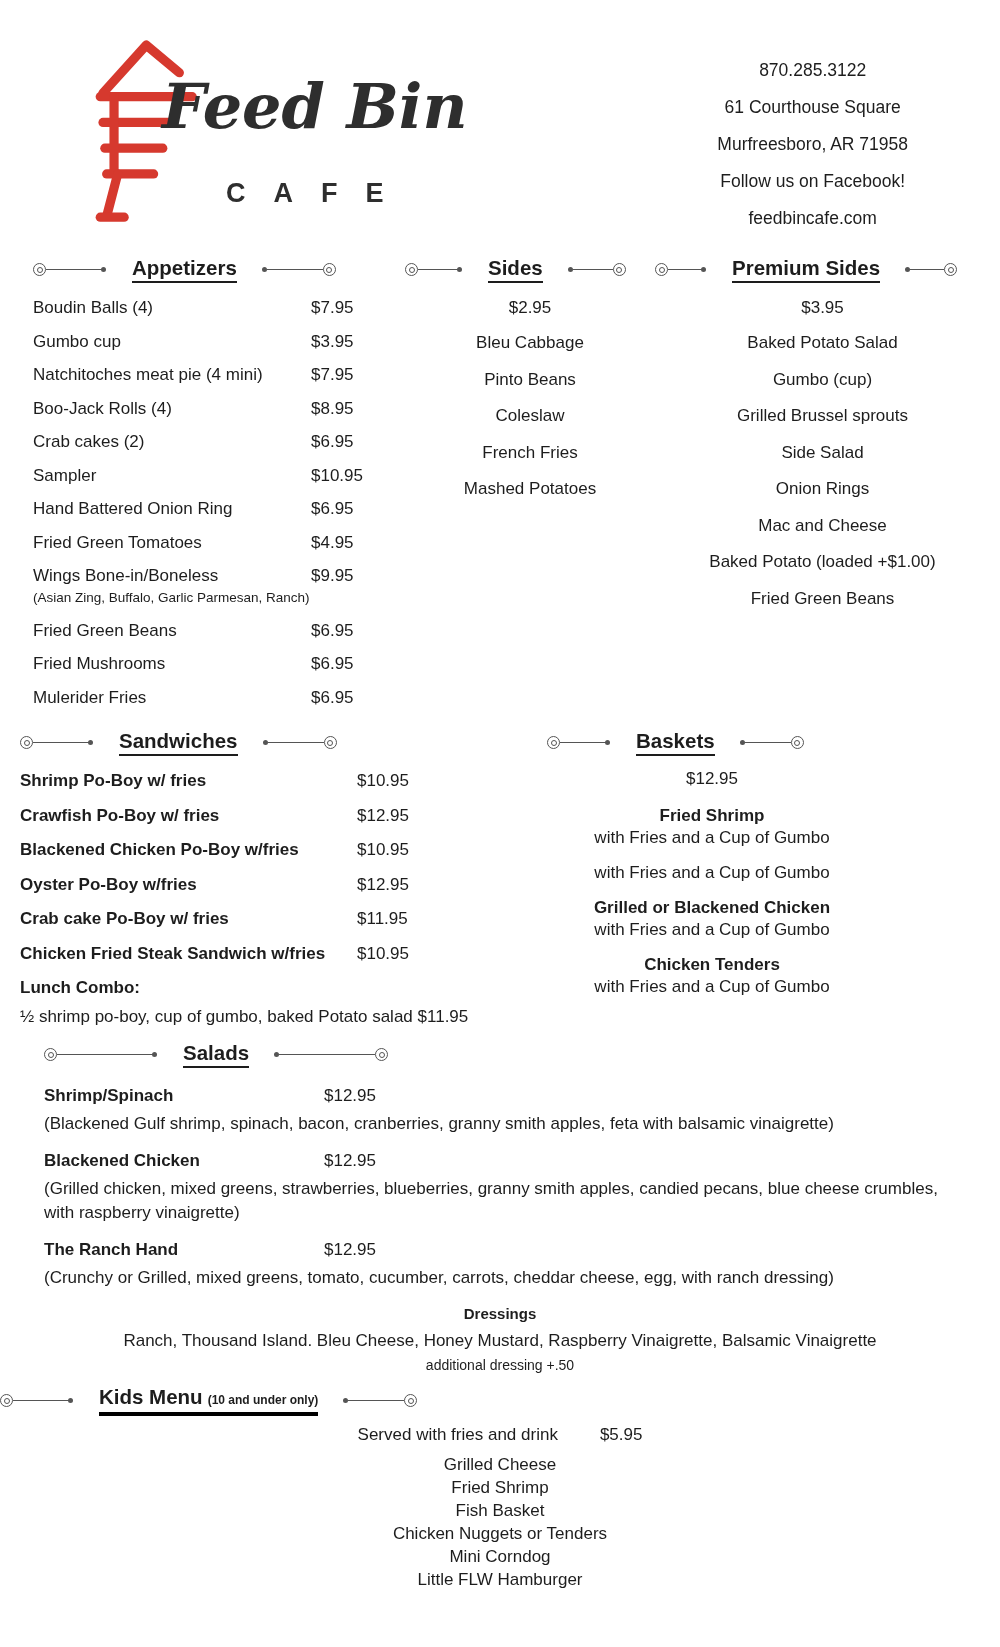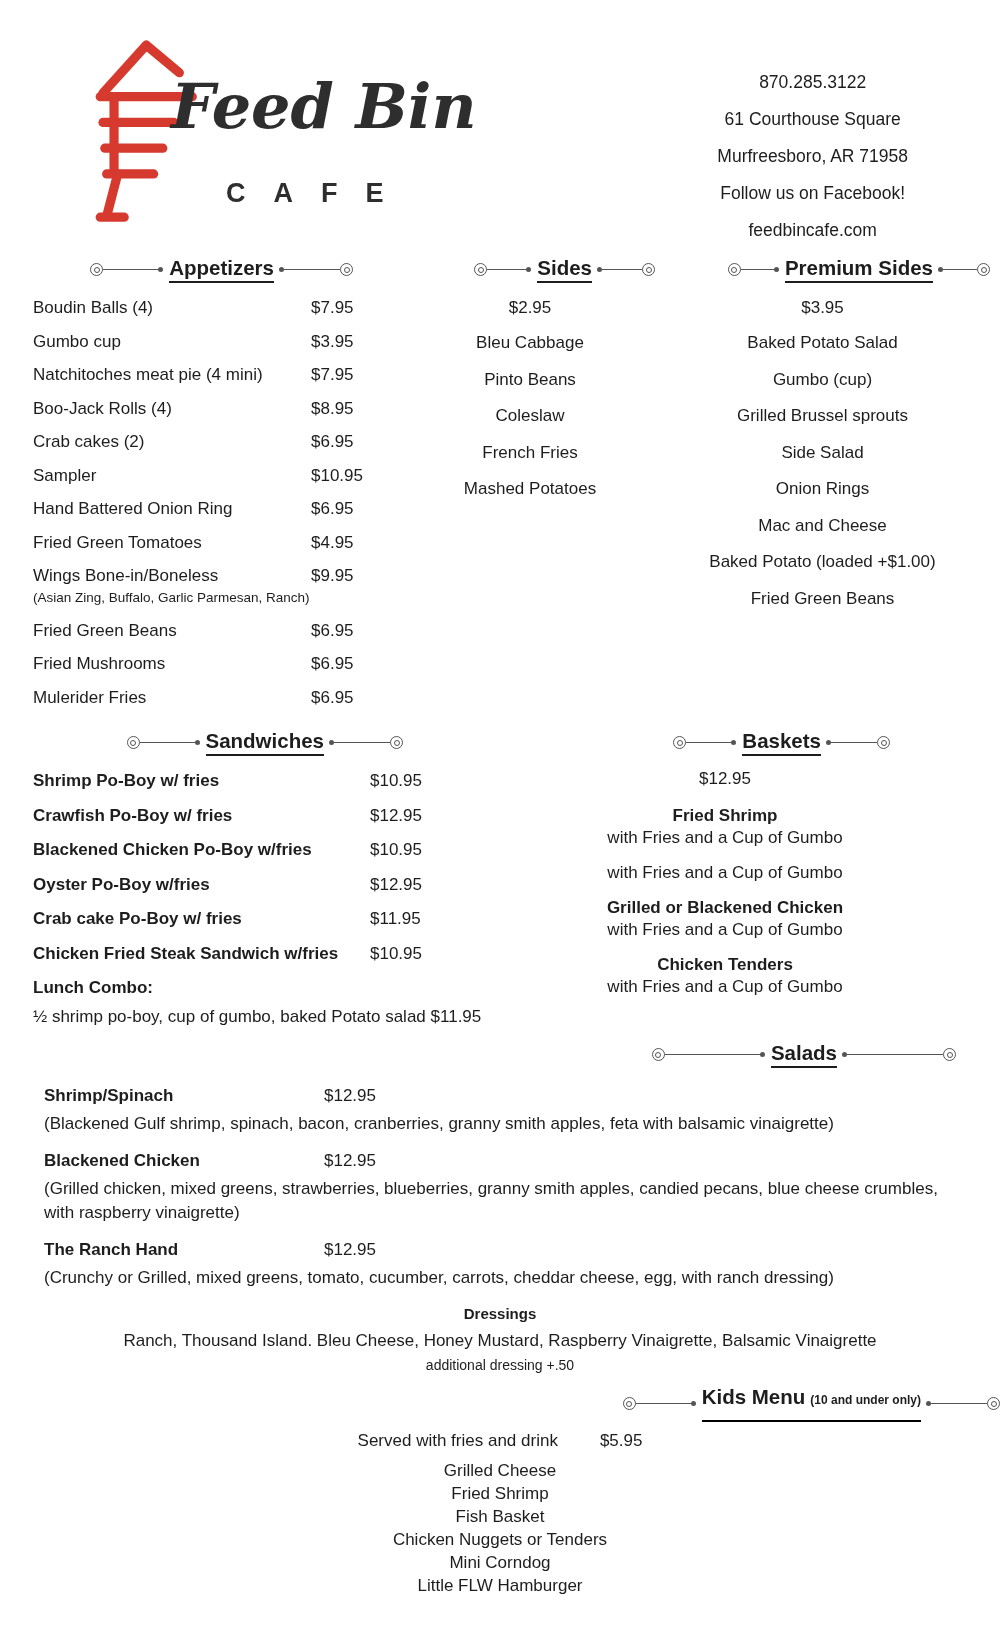--- a/index.html
+++ b/index.html
@@ -9,47 +9,47 @@
     width:1000px;height:1647px;position:relative;overflow:hidden;
     font-family:"Liberation Sans",sans-serif;color:#1d1d1d;
   }
   
   .header{display:flex;justify-content:space-between;padding:28px 52px 0 80px;height:252px}
   .logo{position:relative;width:440px;height:210px}
   .logo svg{position:absolute;left:0;top:2px}
   .brand{
     position:absolute;left:82px;top:42px;white-space:nowrap;
     font-family:"DejaVu Serif",serif;font-style:italic;font-weight:bold;
-    font-size:62px;color:#2e2e2e;margin-left:9px;
+    font-size:62px;color:#2e2e2e;
   }
   .cafe{
     position:absolute;left:118px;top:150px;
     font-size:27px;font-weight:bold;letter-spacing:28px;color:#2e2e2e;margin-left:28px;
   }
-  .contact{margin-top:36px;margin-right:40px;text-align:center;font-size:17.5px;line-height:37px}
-  
-  .sec-head{display:flex;align-items:center;justify-content:flex-end;gap:6px;margin-bottom:15px}
+  .contact{margin-top:24px;margin-right:40px;text-align:center;font-size:17.5px;line-height:37px}
+  
+  .sec-head{display:flex;align-items:center;justify-content:flex-start;gap:26px;margin-bottom:15px}
   .sec-title{font-size:20.5px;font-weight:bold;border-bottom:2px solid #1d1d1d;padding-bottom:1px;white-space:nowrap}
   .orn{display:flex;align-items:center}
   .orn.rev{flex-direction:row-reverse}
   .coil{width:13px;height:13px;border:1.5px solid #555;border-radius:50%;position:relative;flex:none}
   .coil::after{content:"";position:absolute;inset:2.5px;border:1.5px solid #555;border-radius:50%}
   .bar{width:56px;height:1.5px;background:#555}
   .bar.long{width:96px}
   .tip{width:5px;height:5px;background:#555;border-radius:50%;margin:0 0 0 -1px;flex:none}
   
   .row1{display:grid;grid-template-columns:372px 250px 335px;padding-left:33px;margin-top:4px}
   .app .sec-head{width:320px}
   .arow{display:grid;grid-template-columns:278px 1fr;margin-bottom:13.5px;font-size:17px}
   .note{font-size:13.5px;margin:-10px 0 16px}
   .ccol{text-align:center}
   .cprice{font-size:17px;margin-bottom:15px}
   .citem{font-size:17px;margin-bottom:16.5px}
   
-  .row2{display:grid;grid-template-columns:527px 330px;padding-left:33px;margin-top:8px}
+  .row2{display:grid;grid-template-columns:527px 330px;padding-left:20px;margin-top:8px}
   .sand .sec-head{width:370px}
   .swrow{display:grid;grid-template-columns:337px 1fr;margin-bottom:14.5px;font-size:17px}
   .swrow .nm{font-weight:bold}
   .combo-label{font-weight:bold;font-size:17px;margin:6px 0 9px}
   .combo-desc{font-size:17px}
   .bask{text-align:center}
   .bprice{font-size:17px;margin-bottom:17px;margin-top:-2px}
   .bgroup{margin-bottom:15px}
   .bname{font-weight:bold;font-size:17px;margin-bottom:2px}
   .bdesc{font-size:17px}
@@ -60,21 +60,21 @@
   .sal-row .nm{font-weight:bold}
   .sal-desc{font-size:17px;margin-bottom:15px;line-height:24px}
   
   .dress{text-align:center;margin-top:4px}
   .dtitle{font-size:15px;font-weight:bold;margin-bottom:9px}
   .dlist{font-size:17px;margin-bottom:6px}
   .dnote{font-size:14px}
   
   .kids{text-align:center;margin-top:12px}
   .kids .sec-head{margin-bottom:9px}
-  .ktitle-wrap{display:flex;align-items:baseline;gap:5px;border-bottom:2px solid #000000;padding-bottom:11px}
+  .ktitle-wrap{display:flex;align-items:baseline;gap:5px;border-bottom:4px solid #000000;padding-bottom:3px}
   .ktitle{font-size:20.5px;font-weight:bold;white-space:nowrap}
   .ksub{font-size:12px;font-weight:bold;white-space:nowrap}
   .kserved{display:flex;justify-content:center;gap:42px;font-size:17px;margin-bottom:8px}
   .kitem{font-size:17px;line-height:23px}
 </style>
 </head>
 <body>
 
 <header class="header">
   <div class="logo">

